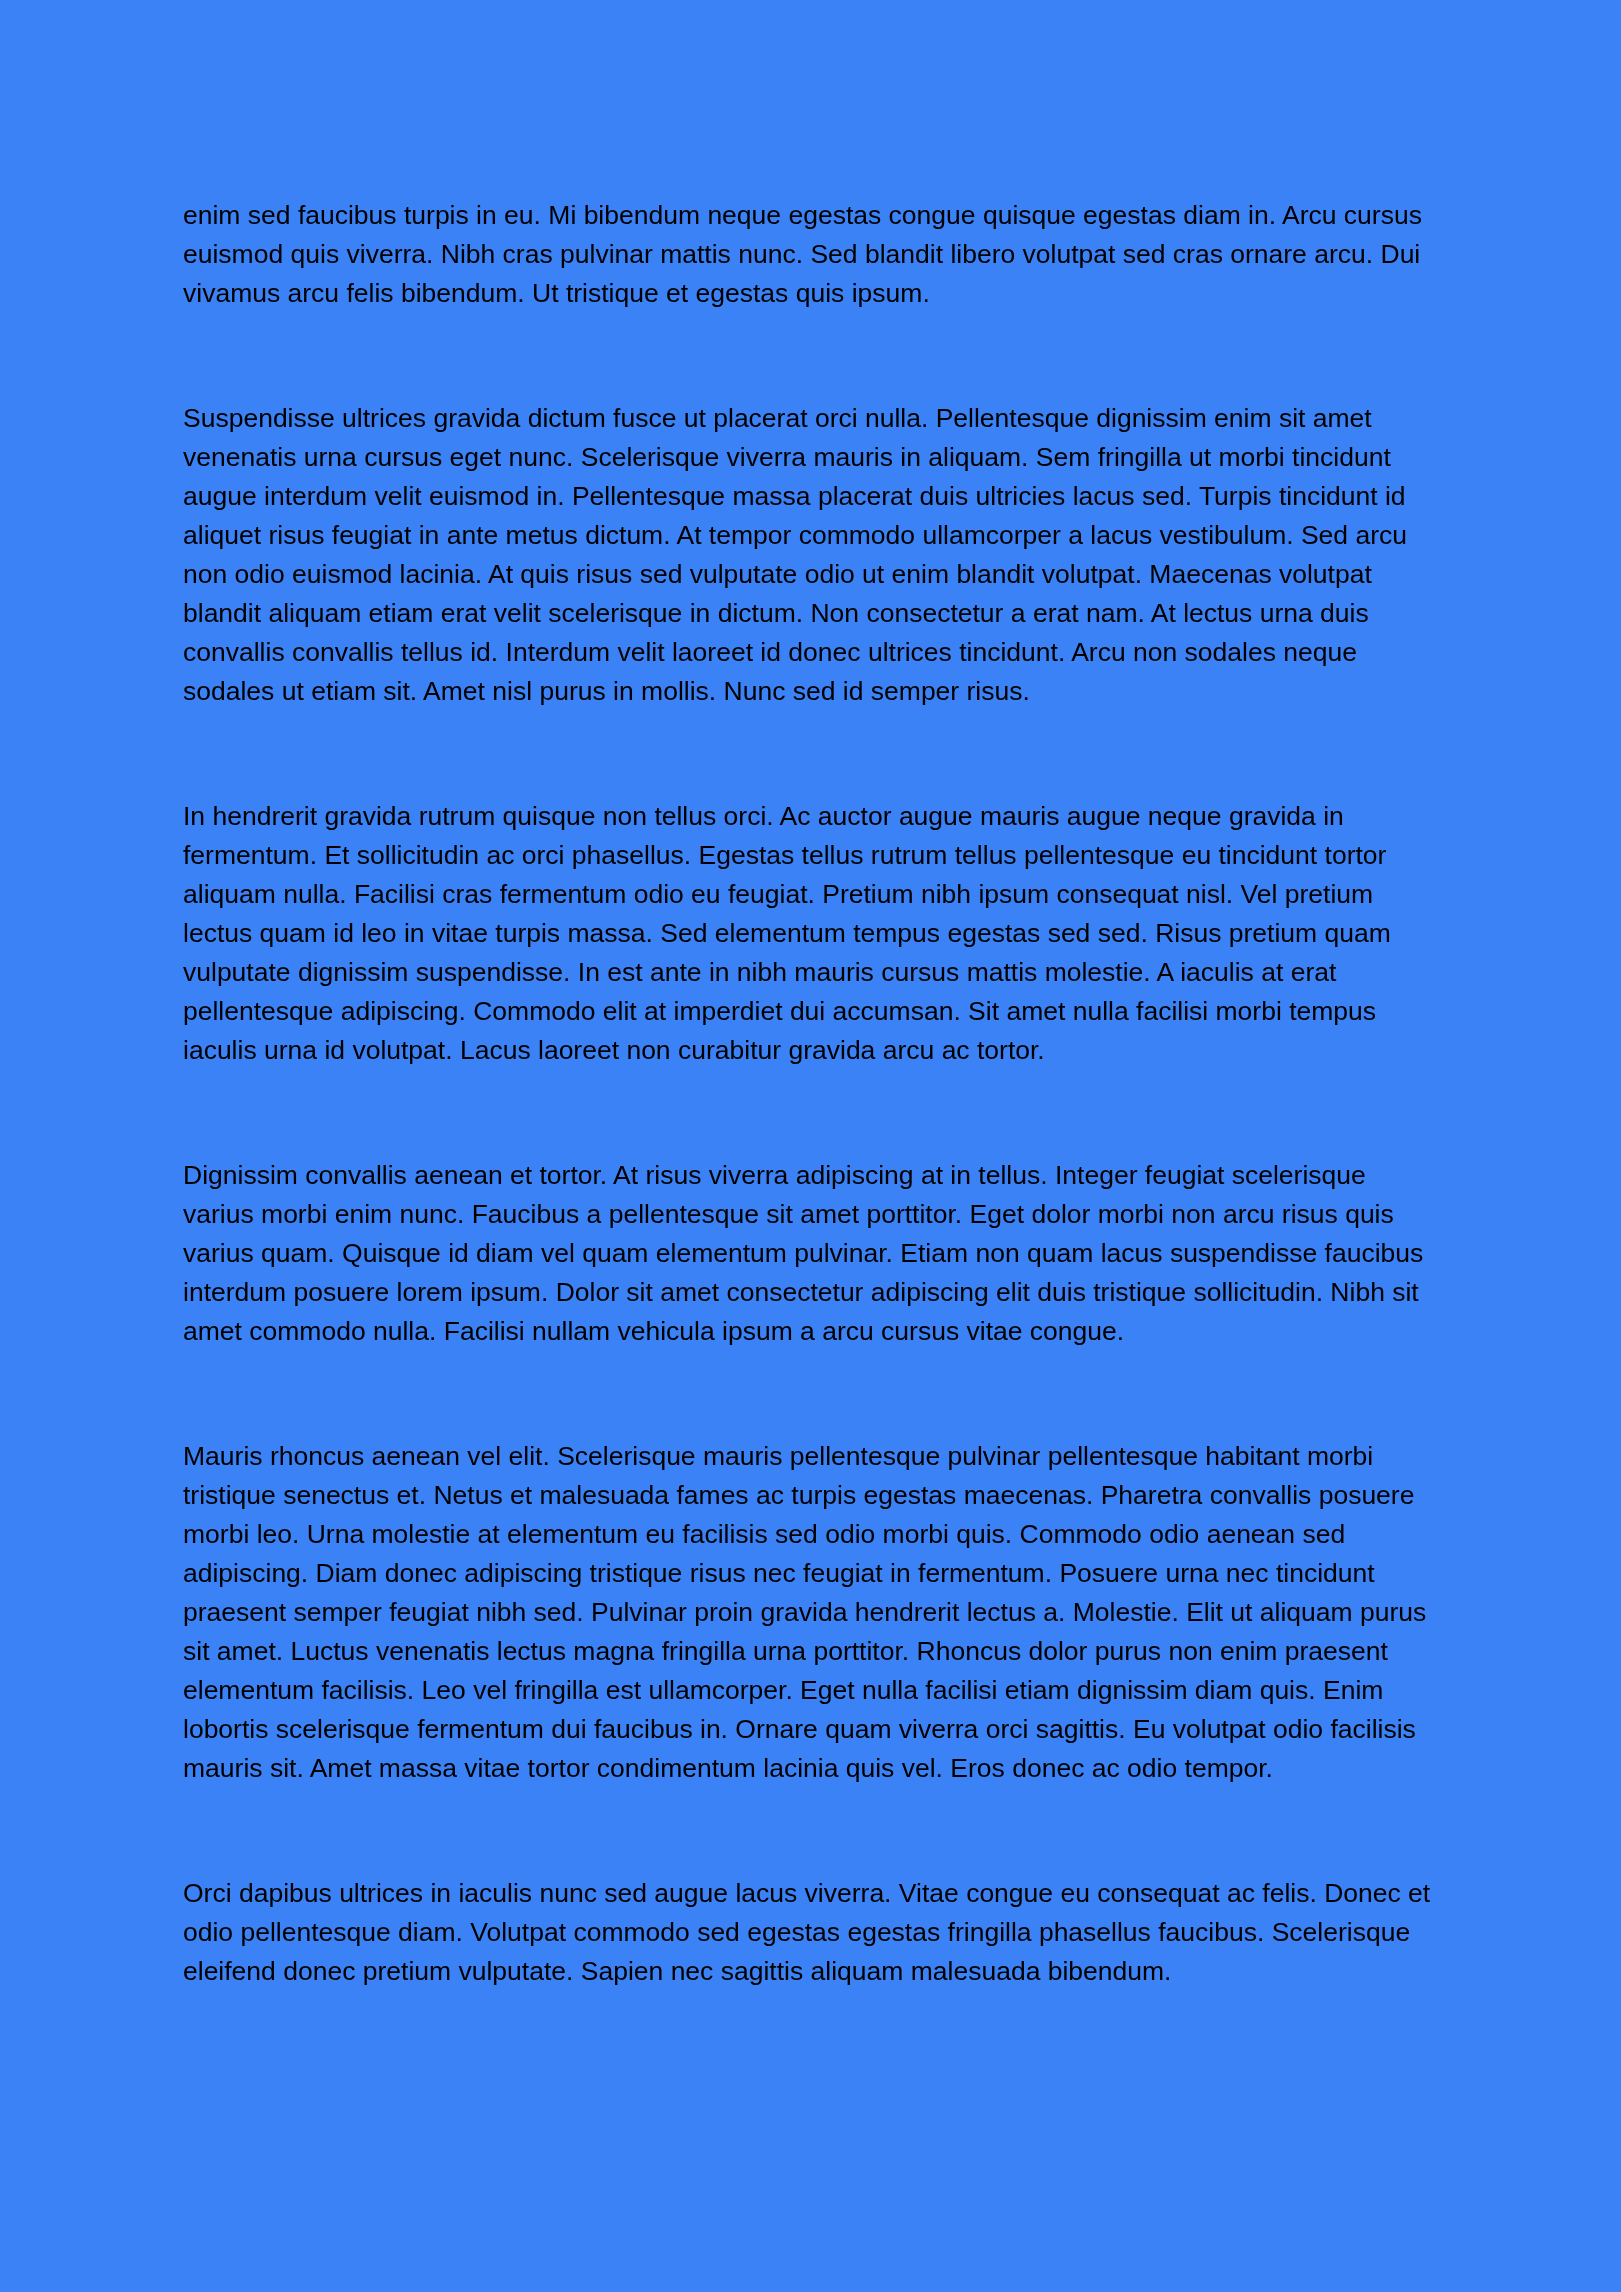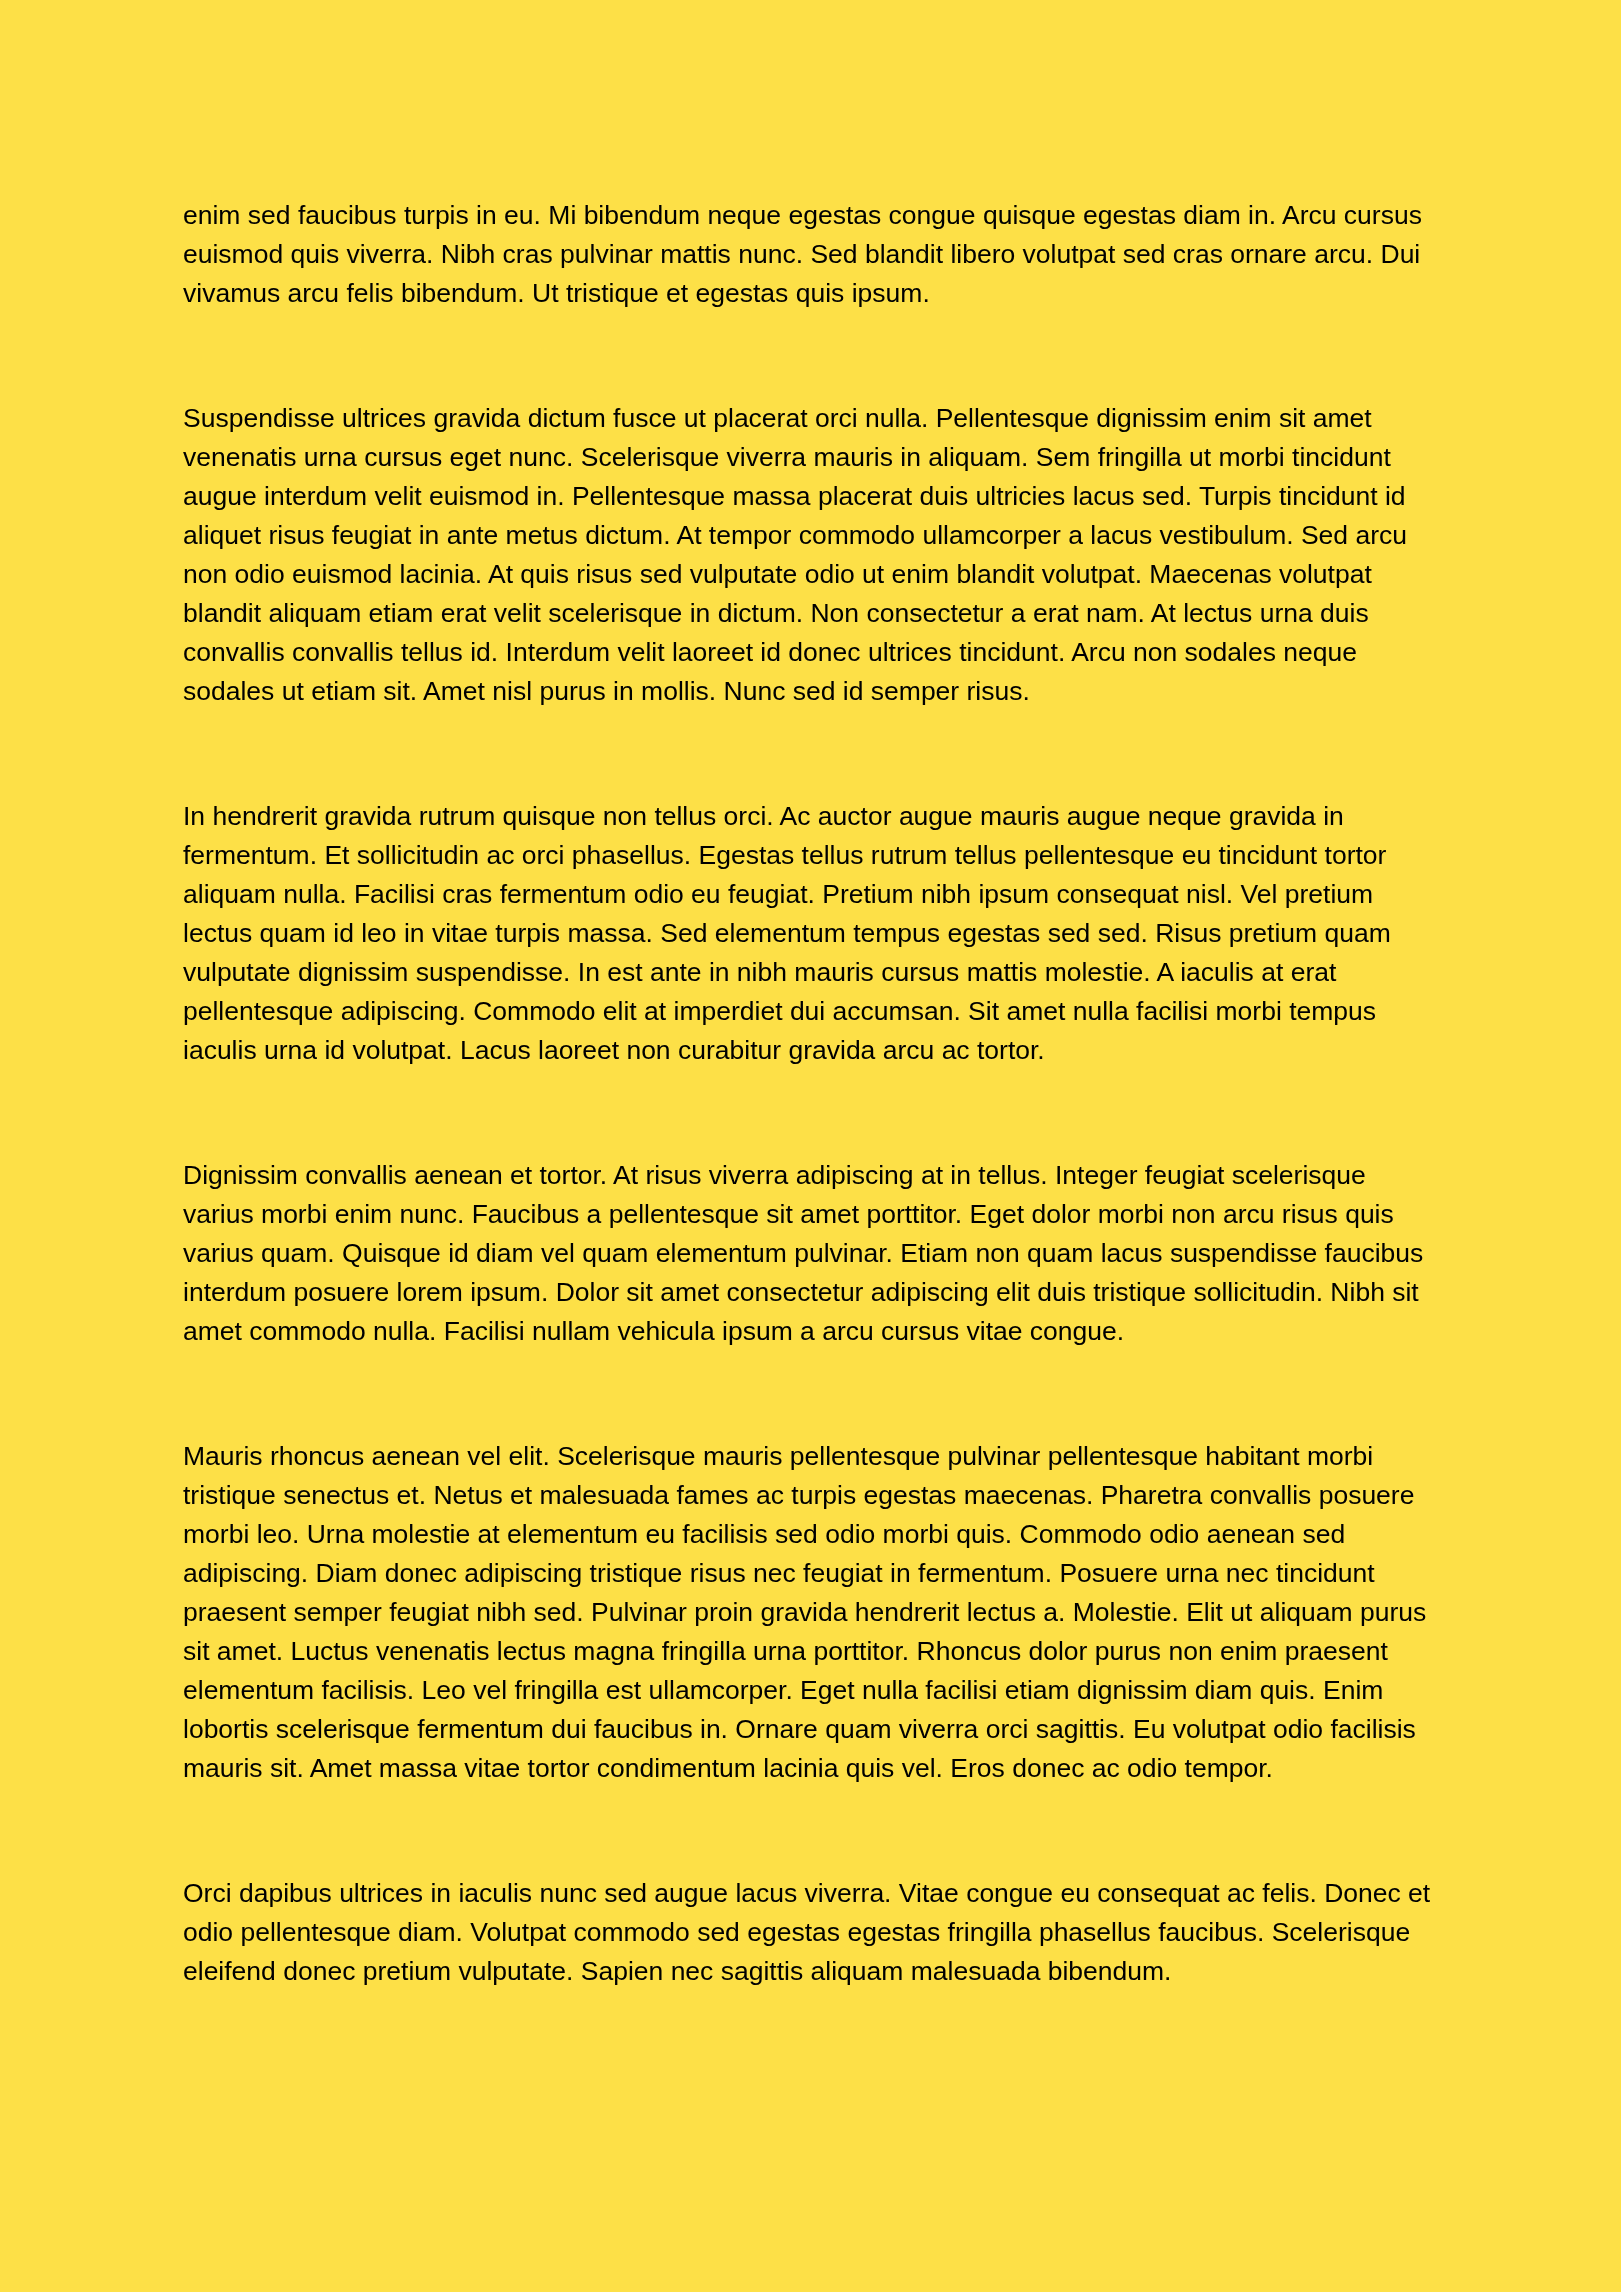--- a/index.html
+++ b/index.html
@@ -4,21 +4,21 @@
 <style>
   html, body {
     margin: 0;
     padding: 0;
     background: #ffffff;
   }
   .page {
     position: relative;
     width: 1621px;
     height: 2293px;
-    background: #fde047;
+    background: #3b82f6;
     overflow: hidden;
   }
   .content {
     position: absolute;
     left: 183px;
     top: 196px;
     width: 1257px;
     font-family: "Liberation Sans", sans-serif;
     font-size: 26.5px;
     line-height: 39px;

